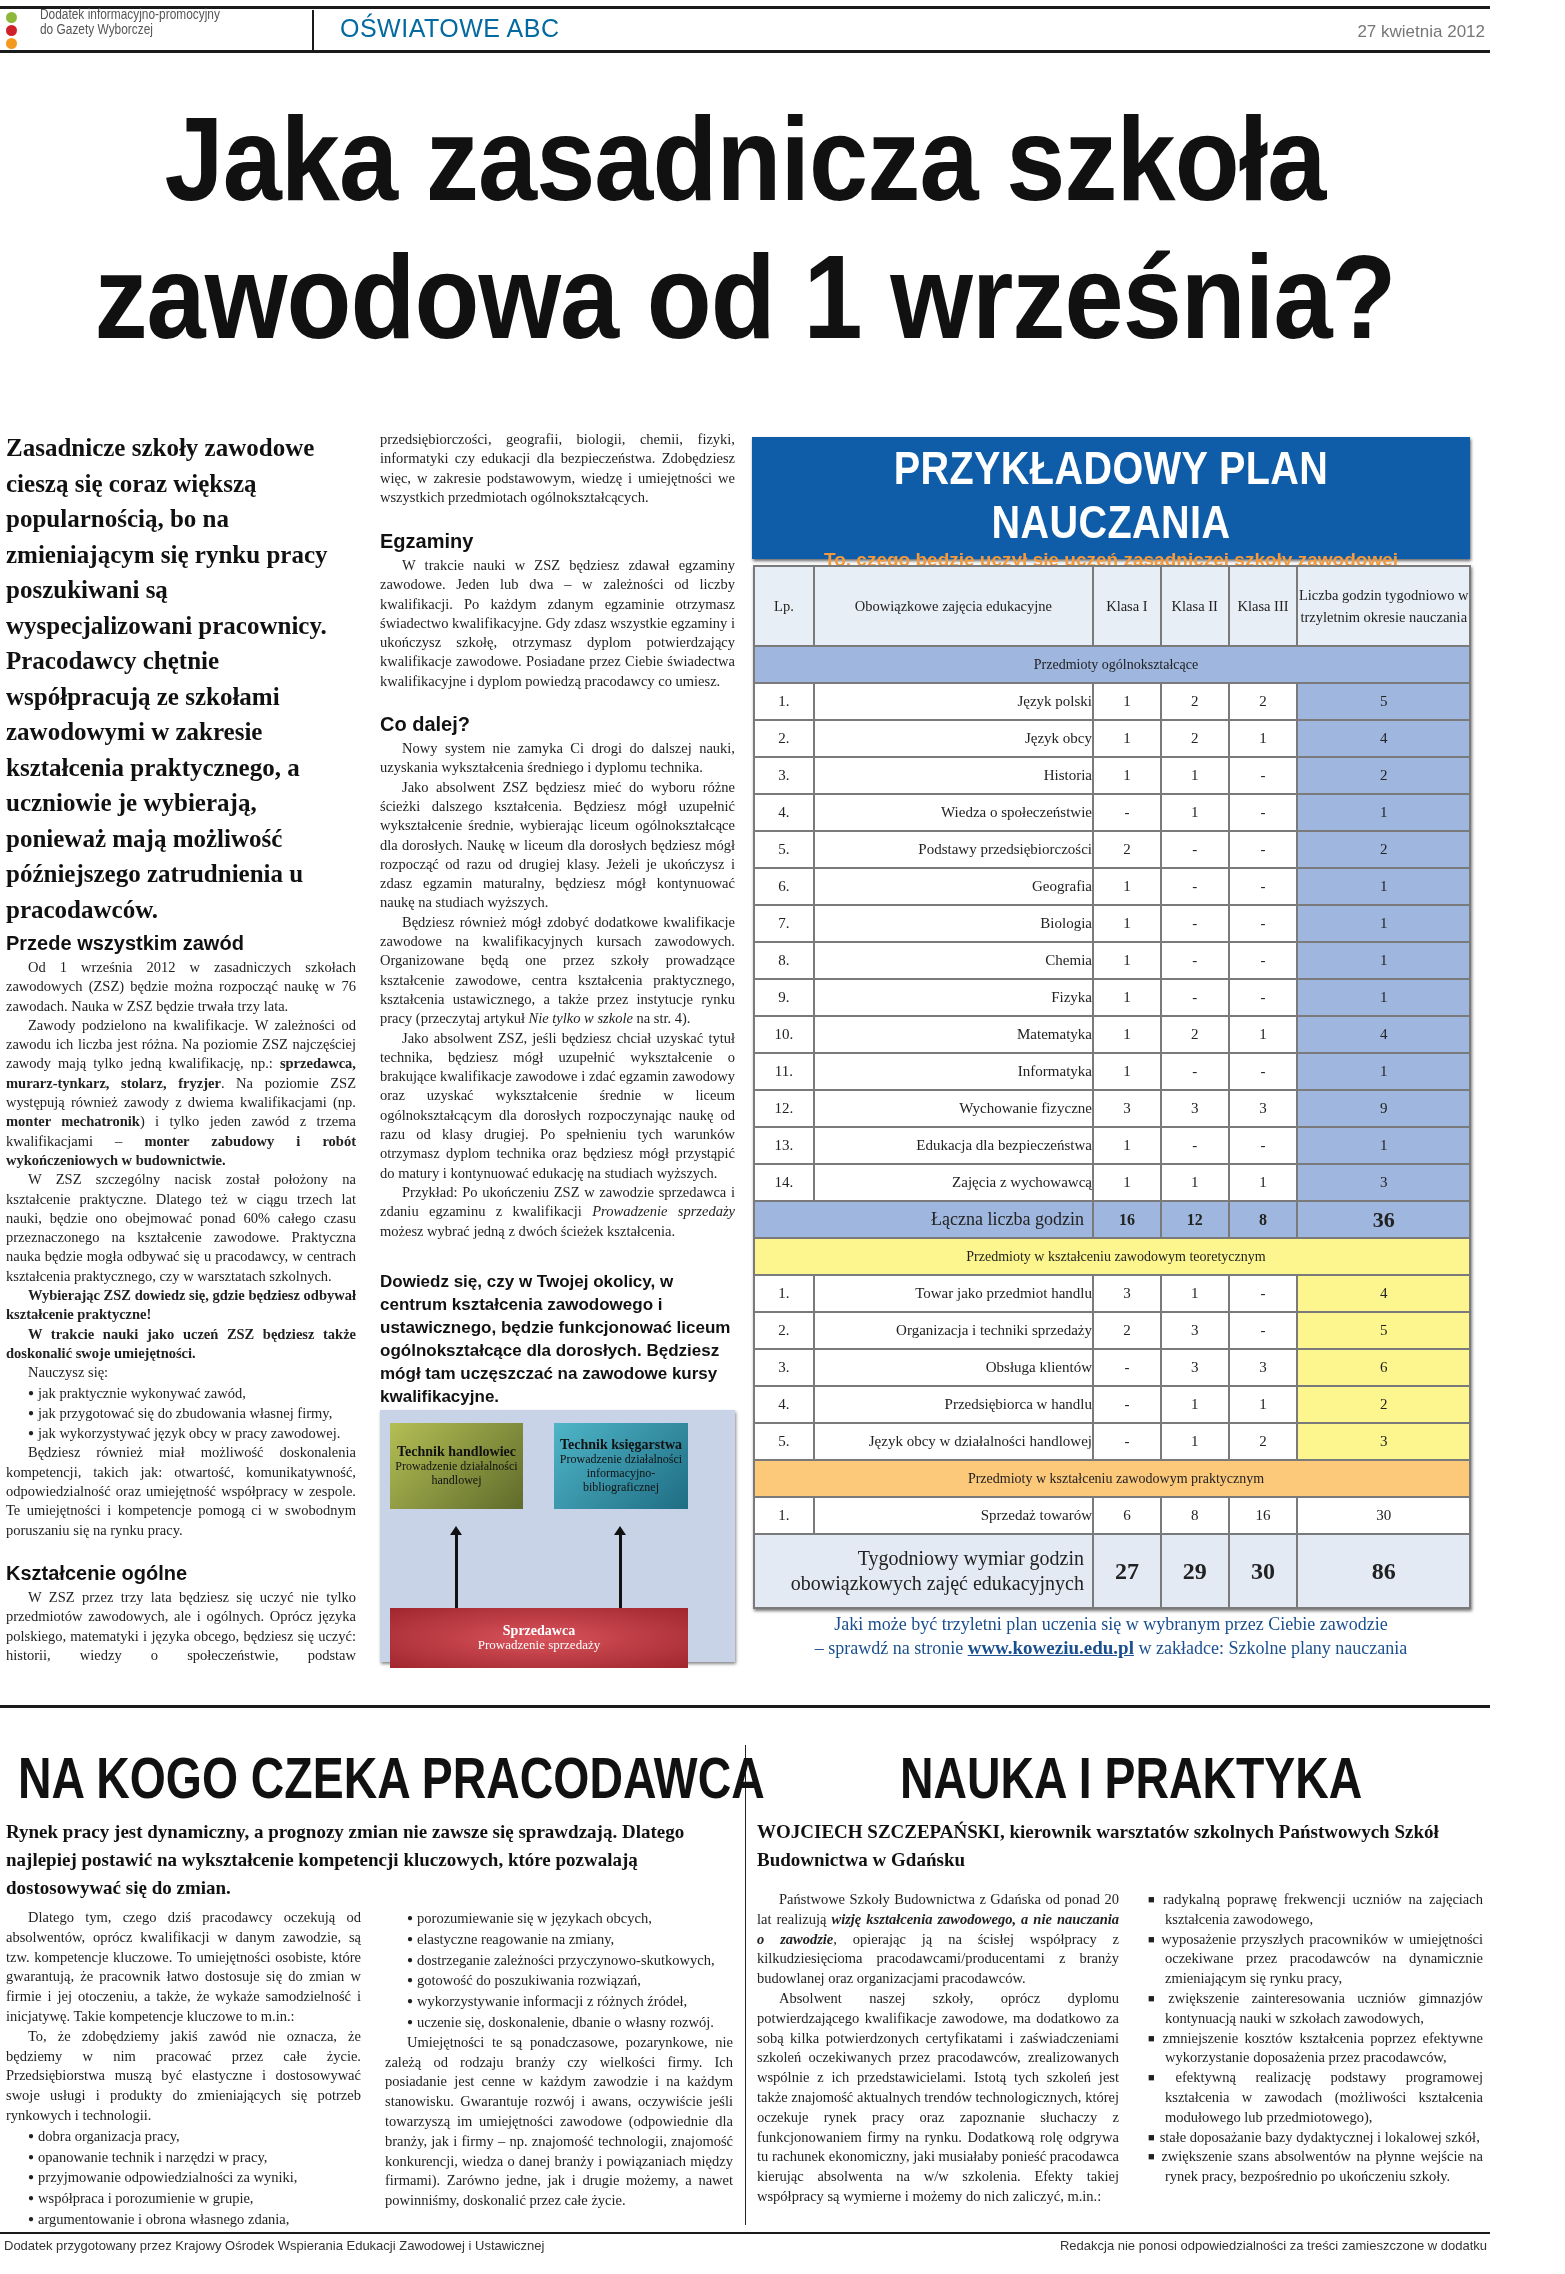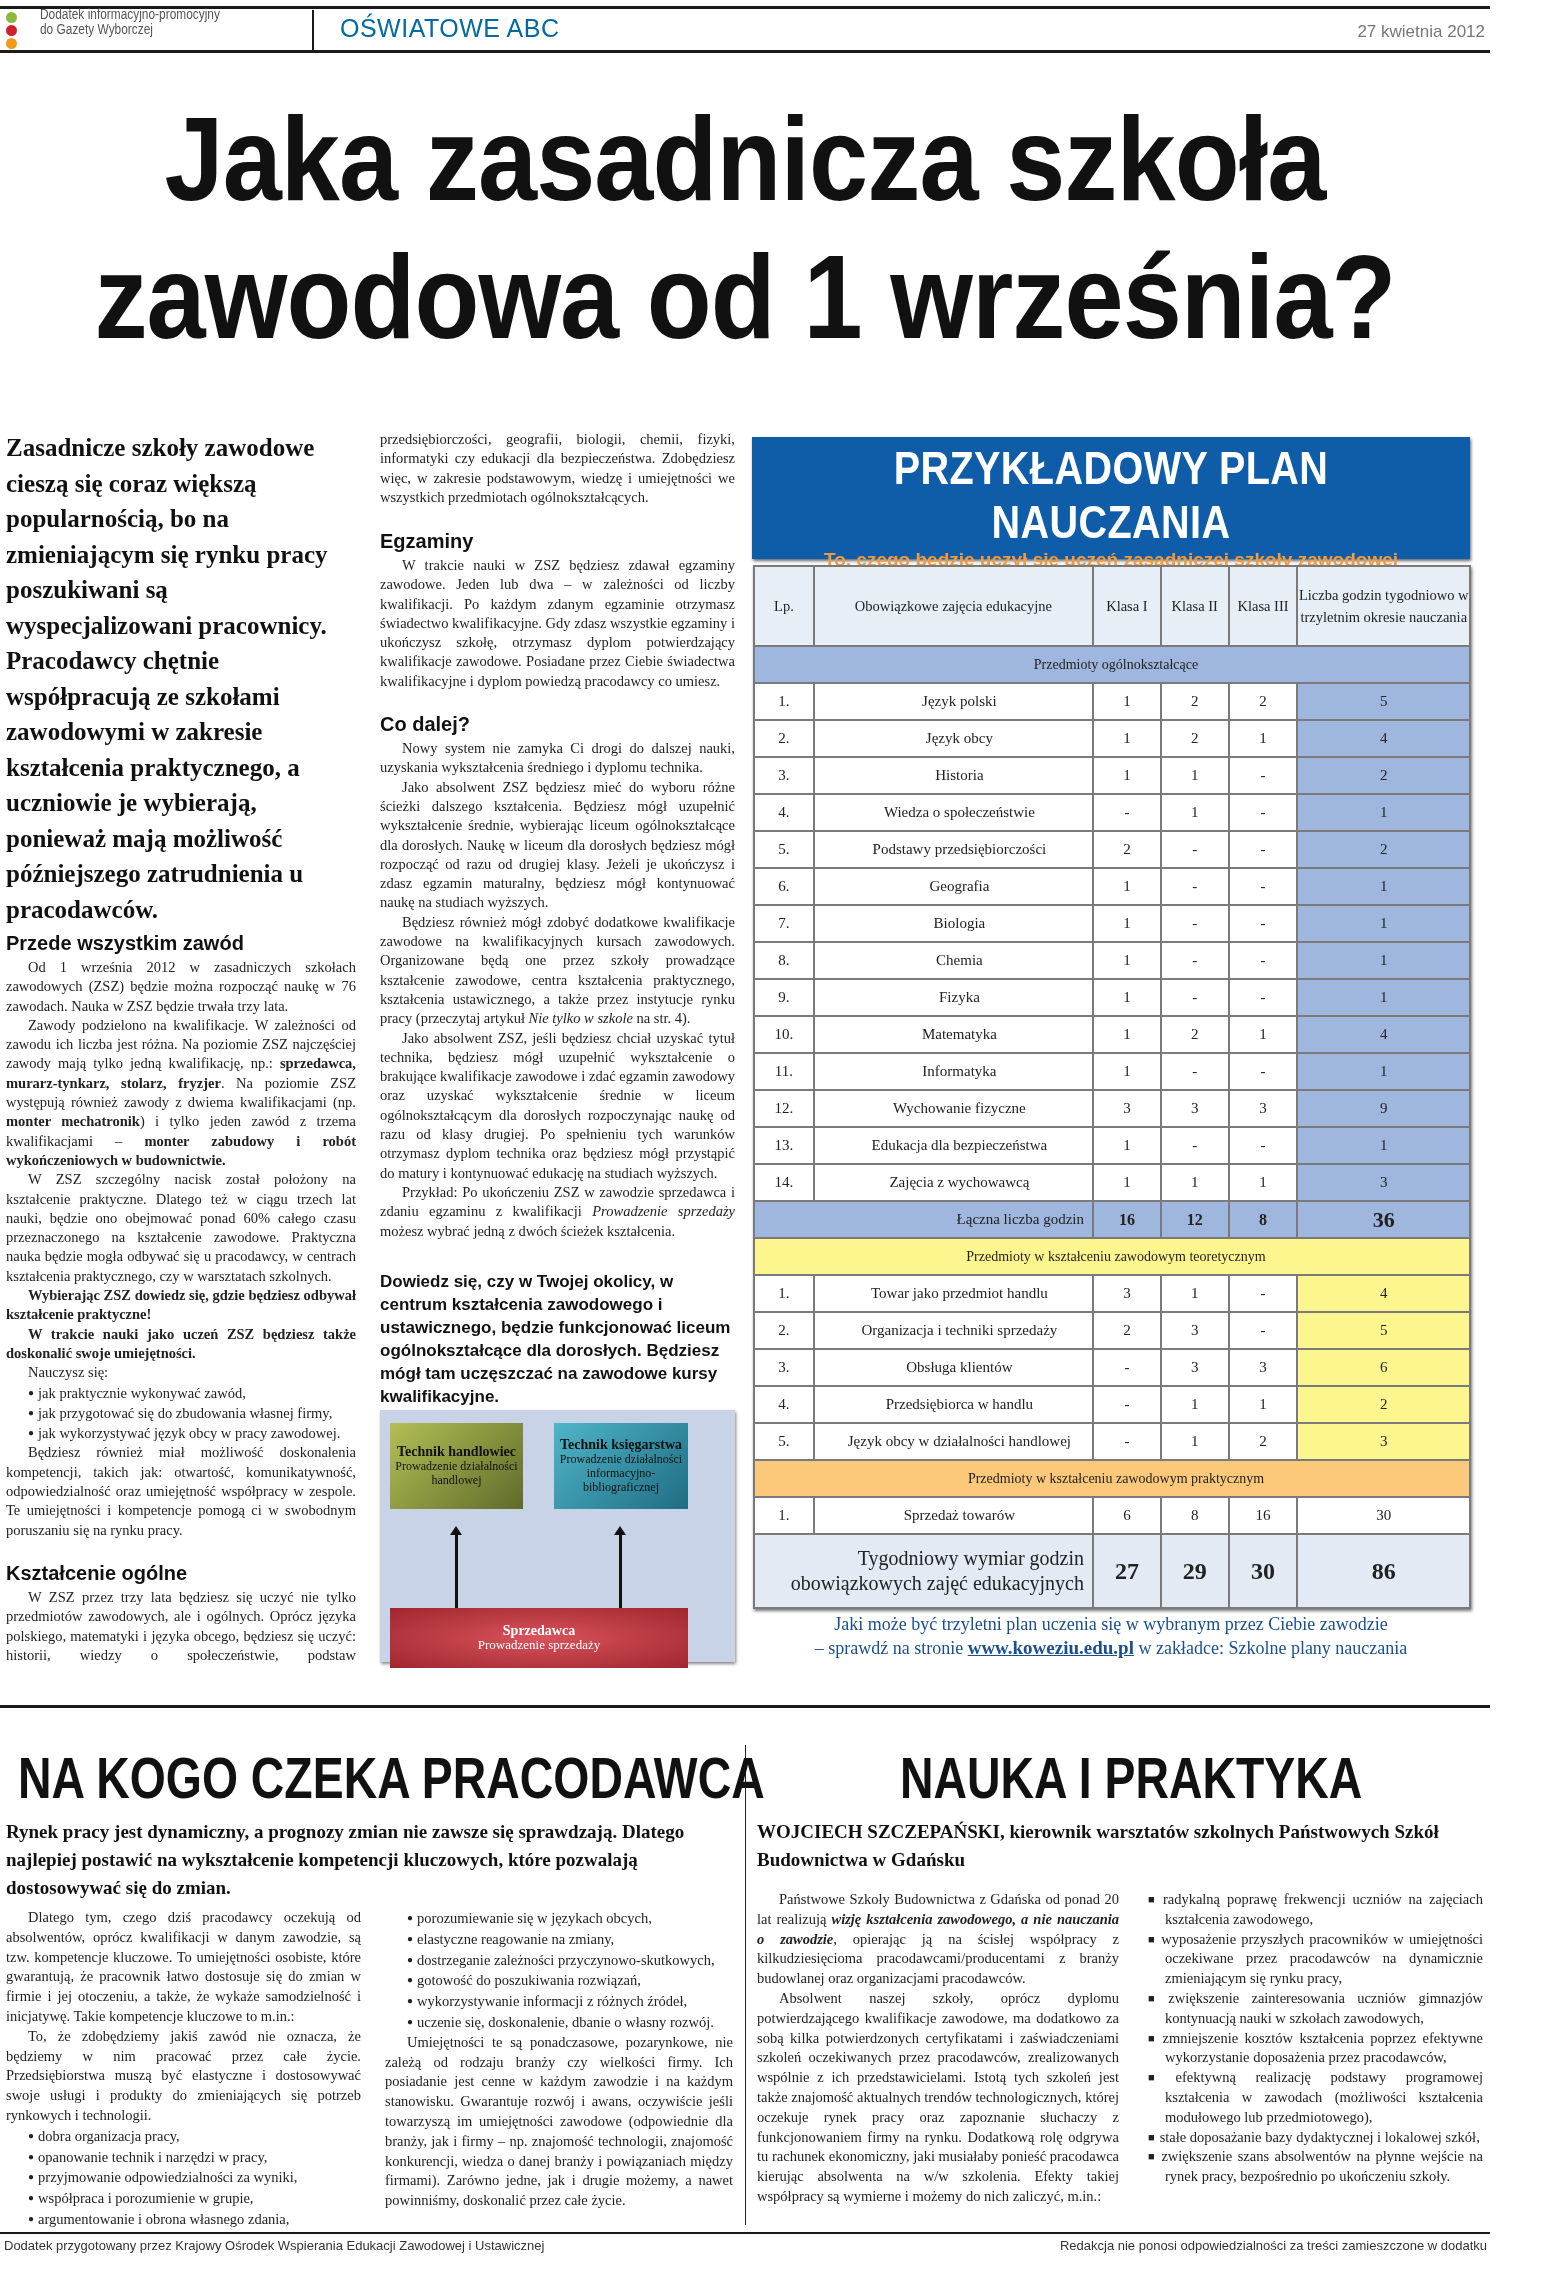--- a/index.html
+++ b/index.html
@@ -30,29 +30,29 @@
 .dbox .s{font-weight:normal;font-size:12px}
 .arrow{position:absolute;width:3px;background:#111}
 .arrow::before{content:"";position:absolute;left:-5px;top:-8px;border-left:6.5px solid transparent;border-right:6.5px solid transparent;border-bottom:9px solid #111}
 
 .plan-head{position:absolute;left:752px;top:437px;width:718px;height:122px;background:#0f5da8;box-shadow:1px 2px 3px #666;text-align:center}
 .plan-title{font-family:"Liberation Sans",sans-serif;font-weight:bold;color:#fff;font-size:46px;line-height:54px;margin-top:4px;letter-spacing:.5px;transform:scaleX(.86)}
 .plan-sub{font-family:"Liberation Sans",sans-serif;font-weight:bold;color:#f59a3c;font-size:19px;line-height:22px}
 table.plan{position:absolute;left:753px;top:565px;width:718px;border-collapse:collapse;font-family:"Liberation Serif",serif;font-size:15px;box-shadow:1px 2px 3px #777}
 table.plan td,table.plan th{border:2px solid #7a7a7a;height:37px;text-align:center;font-weight:normal;color:#222}
 table.plan th{background:#e8eef5;font-size:14.5px;line-height:22px;height:80px}
-table.plan td.name{text-align:center;padding-left:12px}
+table.plan td.name{text-align:right;padding-left:12px}
 table.plan tr.sec td{text-align:center;padding-left:8px;height:37px;font-size:14px}
 .sec-blue td{background:#9fb7de}
 .sec-yellow td{background:#fdf68e}
 .sec-orange td{background:#fcc87a}
 td.tot-blue{background:#9fb7de;font-weight:bold}
 td.tot-yellow{background:#fdf68e;font-weight:bold}
 tr.sum td{background:#9fb7de;font-weight:bold;font-size:16px}
-tr.sum td.lbl{text-align:right;padding-right:8px;font-weight:normal;font-size:15px}
+tr.sum td.lbl{text-align:right;padding-right:8px;font-weight:normal;font-size:18px}
 tr.sum td.big{font-size:22px}
 tr.grand td{background:#e3eaf3;height:74px;font-weight:bold;font-size:24px}
 tr.grand td.lbl{text-align:right;padding-right:8px;font-weight:normal;font-size:20px;line-height:25px}
 .plan-note{position:absolute;left:752px;top:1612px;width:718px;text-align:center;font-size:18px;line-height:24px;color:#1a4f8f}
 .plan-note b{font-size:19px}
 
 .mid-rule{position:absolute;left:0;top:1705px;width:1490px;height:3px;background:#1a1a1a}
 .vsep{position:absolute;left:745px;width:1px;background:#222}
 .sect-title{position:absolute;font-family:"Liberation Sans",sans-serif;font-weight:bold;font-size:58px;line-height:60px;color:#111;transform:scaleX(.8);transform-origin:left}
 .deck{position:absolute;font-weight:bold;font-size:19px;line-height:28px;color:#111}

